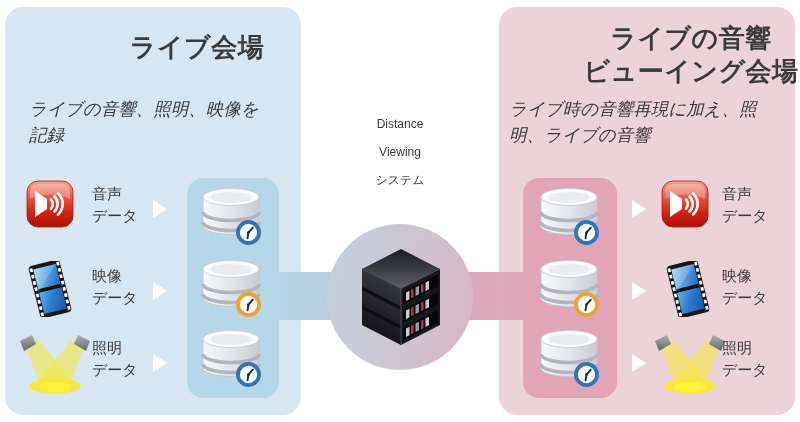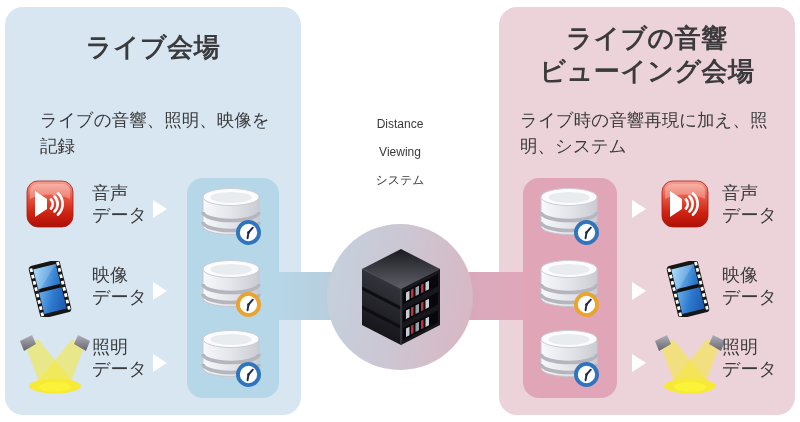--- a/index.html
+++ b/index.html
@@ -4,27 +4,27 @@
 <style>
   html,body{margin:0;padding:0;background:#fff;}
   .stage{position:relative;width:800px;height:422px;background:#fff;overflow:hidden;
          font-family:"Liberation Sans","DejaVu Sans",sans-serif;color:#3b3b3d;}
   .abs{position:absolute;}
   .panel{position:absolute;top:7px;width:296px;height:408px;border-radius:18px;}
   .panel-left{left:5px;background:#d7e6f0;}
   .panel-right{left:499px;background:#ecd3da;}
   .panel-title{margin:0;position:absolute;left:0;width:100%;text-align:center;
                font-size:26px;line-height:33px;font-weight:600;letter-spacing:.5px;
-               white-space:pre-line;color:#3b3b3d;}
+               white-space:pre-line;color:#3b3b3d;padding-left:44px;}
   .panel-left .panel-title{top:24px;}
   .panel-right .panel-title{top:15px;}
-  .desc{margin:12px;position:absolute;font-size:17.5px;line-height:26px;white-space:pre-line;color:#3b3b3d;}
+  .desc{margin:1px;position:absolute;font-size:17.5px;line-height:26px;white-space:pre-line;color:#3b3b3d;font-style:italic;}
   .desc-left{left:23px;top:88px;width:262px;}
   .desc-right{left:9px;top:88px;width:282px;}
-  .stream-label{position:absolute;font-size:18px;line-height:21.5px;white-space:pre-line;color:#3b3b3d;}
+  .stream-label{position:absolute;font-size:15px;line-height:21.5px;white-space:pre-line;color:#3b3b3d;}
   .tri{position:absolute;width:0;height:0;border-top:9px solid transparent;
        border-bottom:9px solid transparent;border-left:14px solid #fff;}
   .dbbox{position:absolute;top:171px;height:220px;border-radius:16px;z-index:2;}
   .dbbox-left{left:182px;width:92px;background:#b5d7e8;}
   .dbbox-right{left:24px;width:94px;background:#e0a6b8;}
   .db{position:absolute;width:66px;height:66px;}
   .db .cyl{position:absolute;left:0;top:0;}
   .db .clock{position:absolute;left:36px;top:34px;}
   .clock-blue{color:#2f74bd;}
   .clock-orange{color:#e9a42e;}
@@ -232,21 +232,21 @@
 Viewing
 システム</div>
   <svg class="hub-server" width="82" height="100">
       <use href="#sym-server"></use>
     </svg>
 
   <section class="panel panel-right">
     <h2 class="panel-title">ライブの音響
 ビューイング会場</h2>
     <p class="desc desc-right">ライブ時の音響再現に加え、照
-明、システム</p>
+明、ライブの音響</p>
 
     <div class="dbbox dbbox-right">
       <span class="db" style="left:15px;top:8px">
         <svg class="cyl" width="62" height="58">
             <use href="#sym-cyl"></use>
           </svg>
         <svg class="clock clock-blue" width="25" height="25">
             <use href="#sym-clock"></use>
           </svg>
       </span>

